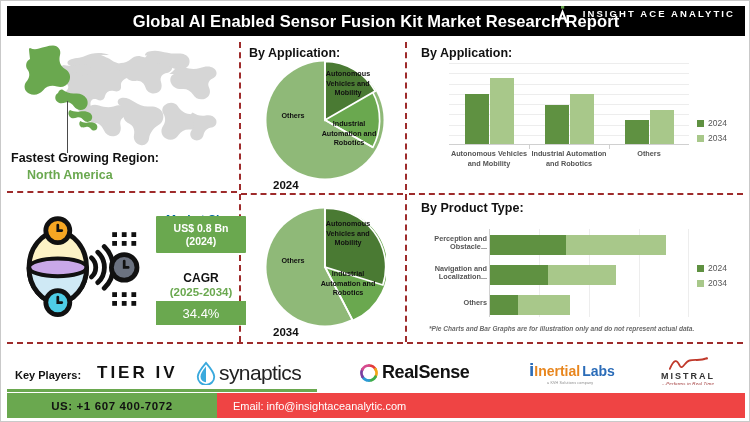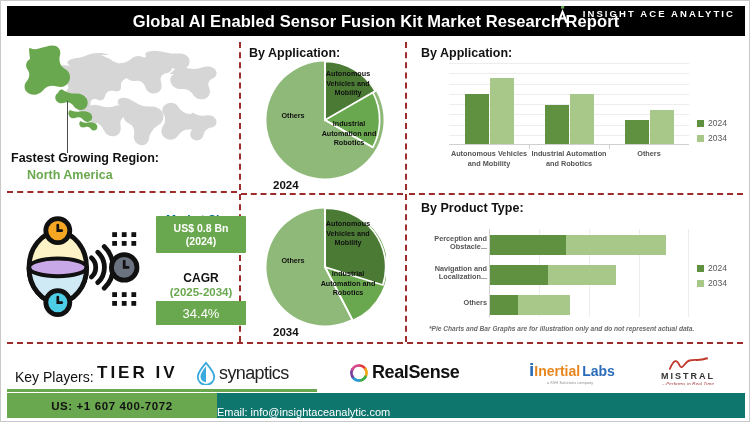--- a/index.html
+++ b/index.html
@@ -61,37 +61,37 @@
 
   
   .hbar{position:absolute;left:488px;top:228px;width:200px;height:88px;}
   .hbar .hgl{position:absolute;top:0;bottom:0;width:1px;background:#ededed;}
   .hbar .vaxis{position:absolute;left:0;top:0;bottom:0;width:1px;background:#d0d0d0;}
   .hrow{position:absolute;height:20px;display:flex;}
   .hseg{height:100%;}
   .hlabels{position:absolute;left:410px;top:228px;width:76px;height:88px;}
   .hlab{position:absolute;width:76px;text-align:right;font-size:7.3px;font-weight:bold;color:#555;line-height:8px;}
   .note{position:absolute;left:428px;top:324px;font-size:6.6px;font-style:italic;font-weight:bold;color:#6b6b6b;}
-  .kp-label{position:absolute;left:14px;top:368px;font-size:14px;font-weight:normal;color:#111;}
+  .kp-label{position:absolute;left:14px;top:368px;font-size:11px;font-weight:bold;color:#111;}
   .logo{position:absolute;display:flex;align-items:center;justify-content:center;}
   .tier4{font-size:17px;font-weight:bold;letter-spacing:3px;color:#111;}
-  .syn-txt{font-size:18px;color:#222;letter-spacing:-.6px;}
+  .syn-txt{font-size:21px;color:#222;letter-spacing:-.6px;}
   .rs-txt{font-size:18px;font-weight:bold;color:#111;letter-spacing:-.4px;}
   .il-i{font-size:19px;font-weight:bold;color:#2b6cb8;}
   .il-inertial{font-size:14px;font-weight:bold;color:#e8861e;}
   .il-labs{font-size:14px;font-weight:bold;color:#2b6cb8;}
   .il-sub{font-size:3.6px;color:#888;letter-spacing:.2px;}
   .mi-name{font-size:9px;font-weight:bold;letter-spacing:2px;color:#333;}
   .mi-sub{font-size:4.4px;font-style:italic;color:#9a2b2b;letter-spacing:.2px;}
 
   
   .foot{position:absolute;left:6px;top:392px;width:738px;height:25px;display:flex;}
   .foot-phone{width:210px;background:#6aa84f;display:flex;align-items:center;justify-content:center;}
   .foot-phone .p{color:#111;font-size:11.5px;font-weight:bold;letter-spacing:.6px;}
-  .foot-mail{flex:1;background:#0f766e;display:flex;align-items:flex-end;padding-left:0;}
+  .foot-mail{flex:1;background:#ef4444;display:flex;align-items:center;padding-left:16px;}
   .foot-mail .m{color:#fff;font-size:11px;}
   .foot-brand{position:absolute;right:14px;top:0;height:25px;display:flex;align-items:center;gap:14px;}
   .brand-a{position:relative;width:13px;height:16px;}
   .brand-txt{color:#fff;font-size:9.5px;font-weight:bold;letter-spacing:2.1px;}
   .kp-underline{position:absolute;left:6px;top:388px;width:310px;height:3px;background:#6aa84f;}
 </style>
 </head>
 <body>
 
 <div id="page">
@@ -297,21 +297,21 @@
   </div>
 
   <div class="logo" style="left:194px;top:360px;">
     <svg width="22" height="24" viewBox="0 0 24 26" style="margin-right:2px;">
       <path d="M12 2 C6 9 3 13 3 17 a9 9 0 0 0 18 0 c0-4-3-8-9-15z" fill="none" stroke="#3aa9dd" stroke-width="2"></path>
       <path d="M12 6 C8 11 6 14 6 17 a6 6 0 0 0 6 6 z" fill="#3aa9dd"></path>
     </svg>
     <span class="syn-txt">synaptics</span>
   </div>
 
-  <div class="logo" style="left:348px;top:361px;">
+  <div class="logo" style="left:358px;top:361px;">
     <svg width="20" height="20" viewBox="0 0 24 24" style="margin-right:3px;">
       <g fill="none" stroke-width="3.2" stroke-linecap="round">
         <path d="M12 3 a9 9 0 0 1 7.8 4.5" stroke="#e33b3b"></path>
         <path d="M19.8 7.5 a9 9 0 0 1 0 9" stroke="#f2a516"></path>
         <path d="M19.8 16.5 a9 9 0 0 1 -7.8 4.5" stroke="#3fae49"></path>
         <path d="M12 21 a9 9 0 0 1 -7.8 -4.5" stroke="#2a9ad6"></path>
         <path d="M4.2 16.5 a9 9 0 0 1 0 -9" stroke="#7a3fa0"></path>
         <path d="M4.2 7.5 a9 9 0 0 1 7.8 -4.5" stroke="#d64a8e"></path>
       </g>
     </svg>

